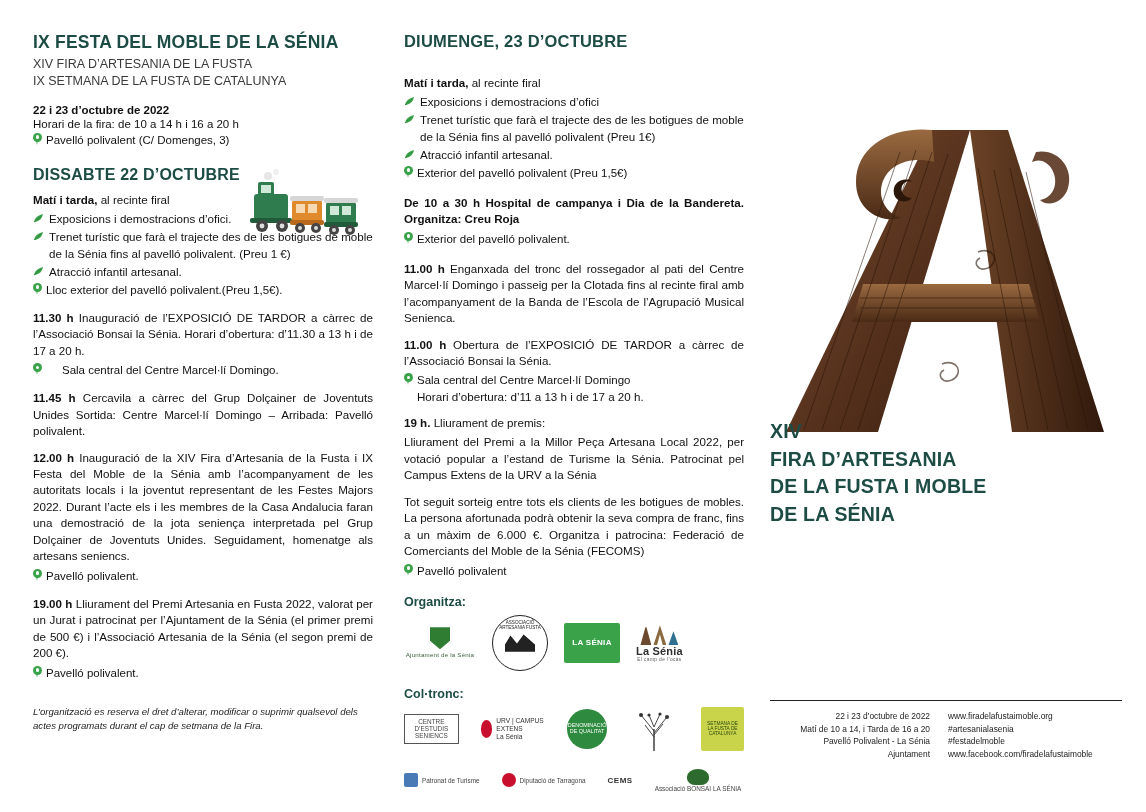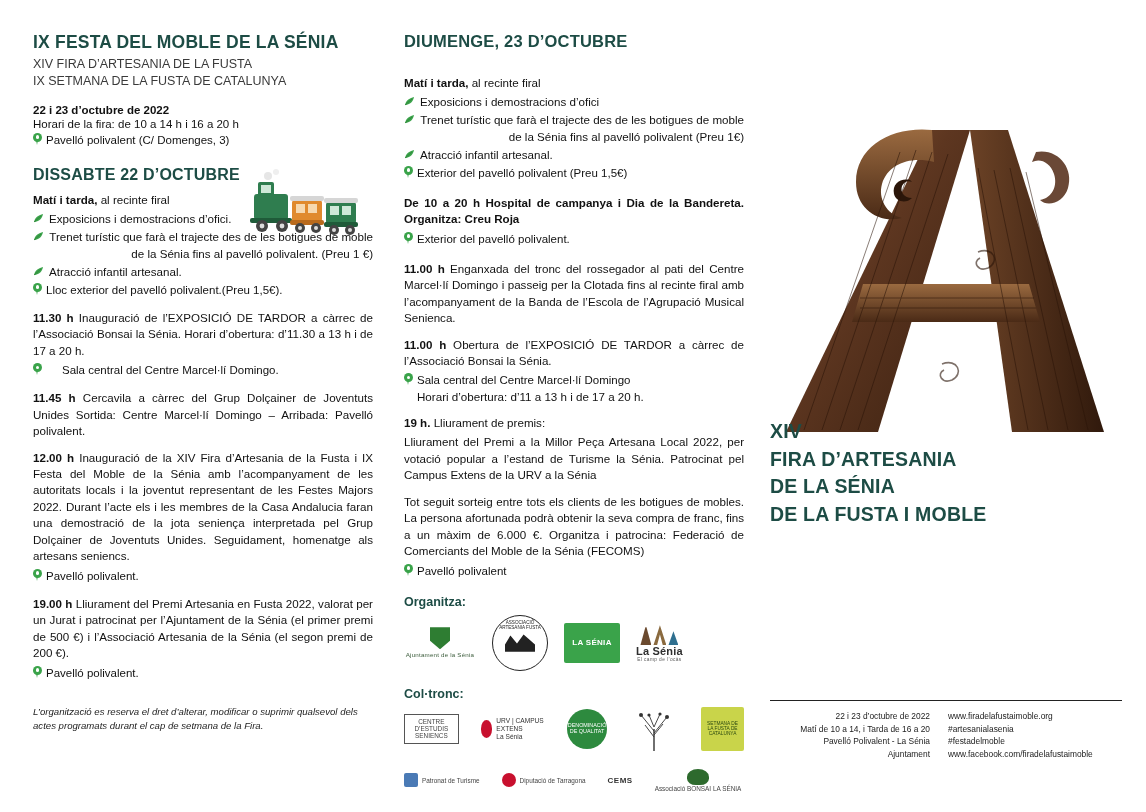--- a/index.html
+++ b/index.html
@@ -51,21 +51,21 @@
     letter-spacing:0.2px;
   }
   h2.day-title.right { margin-top:0; font-size:16.5px; }
 
   p.para {
     font-size:11.6px; line-height:1.42; margin:0 0 3px 0; text-align:justify;
   }
   p.para.spaced { margin-bottom:10px; }
   .b { font-weight:bold; }
 
-  .leaf-line { font-size:11.6px; line-height:1.45; display:flex; gap:5px; align-items:flex-start; margin-bottom:1px;text-align:right; }
+  .leaf-line { font-size:11.6px; line-height:1.45; display:flex; gap:5px; align-items:flex-start; margin-bottom:1px; }
   .leaf {
     flex:0 0 auto; width:11px; height:11px; margin-top:2px; position:relative;
   }
   .leaf svg { display:block; }
 
   .small-note { font-size:9.6px; font-style:italic; color:#222; line-height:1.45; margin-top:24px; }
 
   
   .org-title { font-size:12.5px; font-weight:bold; color:#1d4c45; margin:16px 0 6px 0; }
   .logos-row { display:flex; align-items:center; gap:16px; flex-wrap:wrap; }
@@ -264,21 +264,21 @@
       <span>Atracció infantil artesanal.</span>
     </div>
     <div class="pin-line" style="margin-bottom:14px;">
       <span class="pin">
           <i></i>
         </span>
       <span>Exterior del pavelló polivalent (Preu 1,5€)</span>
     </div>
 
     <p class="para">
-      <span class="b">De 10 a 20 h</span>
+      <span class="b">De 10 a 30 h</span>
       <span class="b">Hospital de campanya i Dia de la Bandereta. Organitza: Creu Roja</span>
     </p>
     <div class="pin-line" style="margin-bottom:14px;">
       <span class="pin">
           <i></i>
         </span>
       <span>Exterior del pavelló polivalent.</span>
     </div>
 
     <p class="para spaced">
@@ -428,22 +428,22 @@
         <path d="M196 140 C212 134 218 150 206 156 C196 160 190 150 198 146"></path>
       </g>
 
       <path d="M254 40 C276 36 292 56 286 76 C282 90 266 96 258 88 C270 86 276 74 272 62 C268 50 258 46 250 50 Z" fill="#5a3420" opacity="0.9"></path>
     </svg>
   </div>
 
   <div class="right-title">
     <div>XIV</div>
     <div>FIRA D’ARTESANIA</div>
+    <div>DE LA FUSTA I MOBLE</div>
     <div>DE LA SÉNIA</div>
-    <div>DE LA FUSTA I MOBLE</div>
   </div>
 
   <div class="footer-rule"></div>
   <div class="footer">
     <div class="left">
       <div>22 i 23 d’octubre de 2022</div>
       <div>Matí de 10 a 14, i Tarda de 16 a 20</div>
       <div>Pavelló Polivalent - La Sénia</div>
       <div>Ajuntament</div>
     </div>

